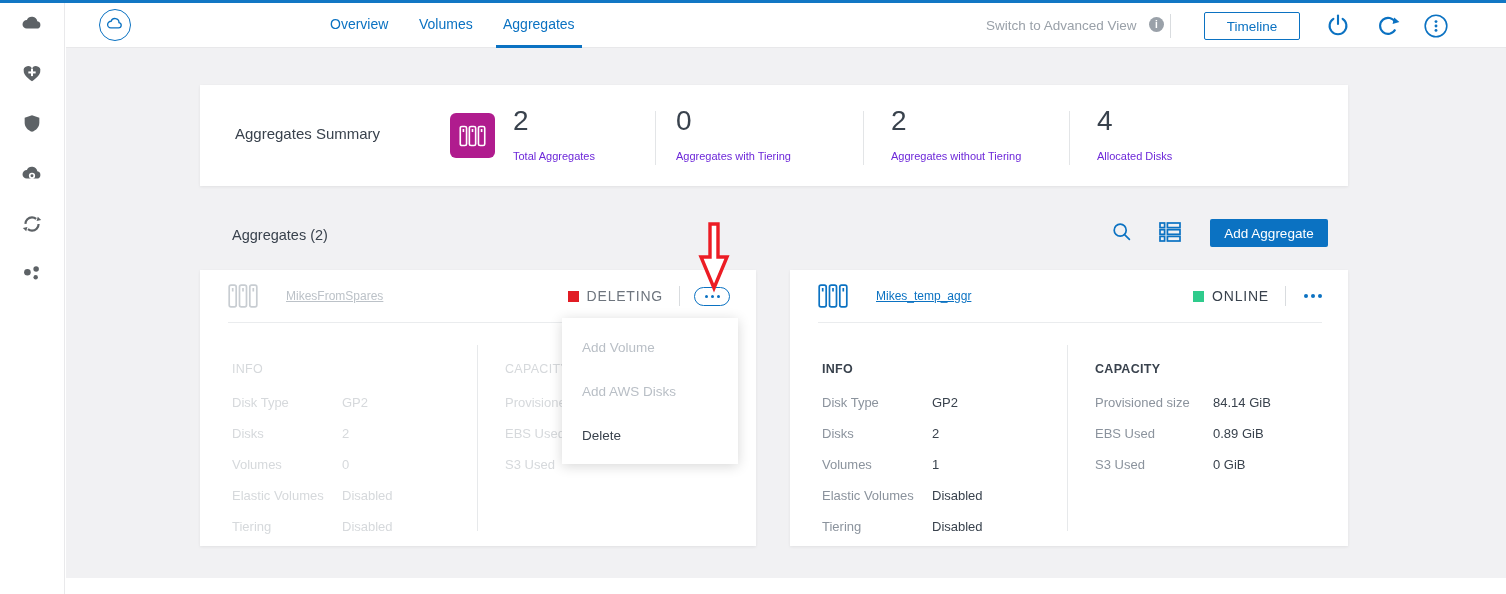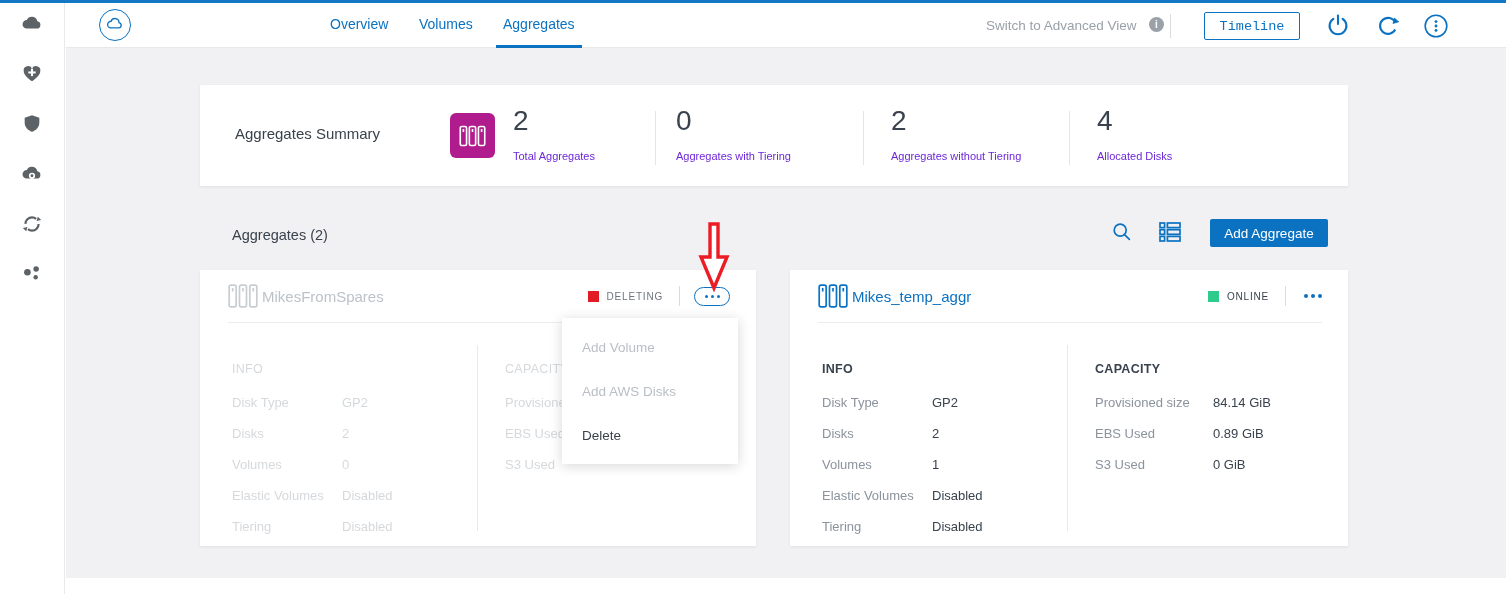--- a/index.html
+++ b/index.html
@@ -19,21 +19,21 @@
 
   
   .topbar { position:absolute; left:66px; top:3px; width:1440px; height:45px; background:#fff; border-bottom:1px solid #e8e8ea; z-index:5; }
   .logo { position:absolute; left:33px; top:6px; width:32px; height:32px; border:1.6px solid #0b72c2; border-radius:50%; display:flex; align-items:center; justify-content:center; }
   .logo svg { width:20px; height:20px; }
   .tab { position:absolute; top:13px; font-size:14px; color:#0b72c2; cursor:pointer; white-space:nowrap; }
   .tab-underline { position:absolute; top:42px; height:3px; background:#0b72c2; }
   .adv-label { position:absolute; left:920px; top:15px; font-size:13.5px; color:#9aa1a9; }
   .info-dot { position:absolute; left:1083px; top:14px; width:15px; height:15px; border-radius:50%; background:#9aa1a9; color:#fff; font-size:10px; font-weight:bold; display:flex; align-items:center; justify-content:center; }
   .tb-vdiv { position:absolute; left:1104px; top:11px; height:24px; border-left:1px solid #d9dcdf; }
-  .timeline-btn { position:absolute; left:1138px; top:9px; width:96px; height:28px; background:#fff; border:1px solid #0b72c2; border-radius:2px; color:#0b72c2; font-size:13.5px; font-family:Liberation Mono, monospace; cursor:pointer; }
+  .timeline-btn { position:absolute; left:1138px; top:9px; width:96px; height:28px; background:#fff; border:1px solid #0b72c2; border-radius:2px; color:#0b72c2; font-size:13.5px; font-family:Liberation Sans, sans-serif; cursor:pointer; }
   .tb-icon { position:absolute; top:10px; width:26px; height:26px; color:#0b72c2; cursor:pointer; }
   .tb-icon svg { width:100%; height:100%; display:block; }
 
   
   .content { position:absolute; left:66px; top:48px; width:1440px; height:530px; background:#f1f1f3; z-index:1; }
 
   
   .summary-card { position:absolute; left:200px; top:85px; width:1148px; height:101px; background:#fff; box-shadow:0 1px 3px rgba(0,0,0,.07); z-index:2; }
   .summary-title { position:absolute; left:35px; top:40px; font-size:15px; color:#39424d; }
   .summary-tile { position:absolute; left:250px; top:28px; width:45px; height:45px; border-radius:6px; background:#b01c8e; display:flex; align-items:center; justify-content:center; }
@@ -47,23 +47,23 @@
   .list-title { position:absolute; left:232px; top:227px; font-size:14.5px; color:#39424d; z-index:2; }
   .icon-btn { position:absolute; color:#0b72c2; cursor:pointer; z-index:2; }
   .icon-btn svg { display:block; }
   .add-btn { position:absolute; left:1210px; top:219px; width:118px; height:28px; background:#0b72c2; border:none; border-radius:2px; color:#fff; font-size:13.5px; font-family:inherit; cursor:pointer; z-index:2; }
 
   
   .agg-card { position:absolute; top:270px; height:276px; background:#fff; box-shadow:0 1px 3px rgba(0,0,0,.07); z-index:2; }
   .card-head { position:absolute; left:0; top:0; right:0; height:52px; display:flex; align-items:center; padding:0 26px 0 28px; }
   .ch-icon { width:30px; height:24px; flex:0 0 auto; }
   .ch-icon svg { width:100%; height:100%; display:block; }
-  .card-name { margin-left:4px; font-size:15px; flex:1 1 auto; }
+  .card-name { margin-left:28px; font-size:12px; flex:1 1 auto;text-decoration:underline; }
   .status-sq { width:11px; height:11px; flex:0 0 auto; }
-  .status-txt { margin-left:8px; font-size:10px; letter-spacing:.8px; }
+  .status-txt { margin-left:8px; font-size:14px; letter-spacing:.8px; }
   .st-vdiv { margin-left:16px; height:20px; border-left:1px solid #d9dcdf; }
   .pill-menu { margin-left:14px; width:36px; height:19px; border:1.4px solid #0b72c2; border-radius:10px; display:flex; align-items:center; justify-content:center; gap:3px; cursor:pointer; }
   .pill-menu i { width:3px; height:3px; border-radius:50%; background:#0b72c2; }
   .dots-menu { margin-left:18px; display:flex; gap:3px; cursor:pointer; }
   .dots-menu i { width:4px; height:4px; border-radius:50%; background:#0b72c2; }
   .card-hr { position:absolute; left:28px; right:26px; top:52px; border-top:1px solid #eaecee; }
   .col { position:absolute; top:92px; }
   .col-title { font-size:12.5px; font-weight:700; color:#39424d; letter-spacing:.3px; margin-bottom:19px; }
   .kv { display:flex; font-size:13px; line-height:16px; margin-bottom:15px; }
   .kv .k { width:110px; color:#8b939d; flex:0 0 auto; white-space:nowrap; }

